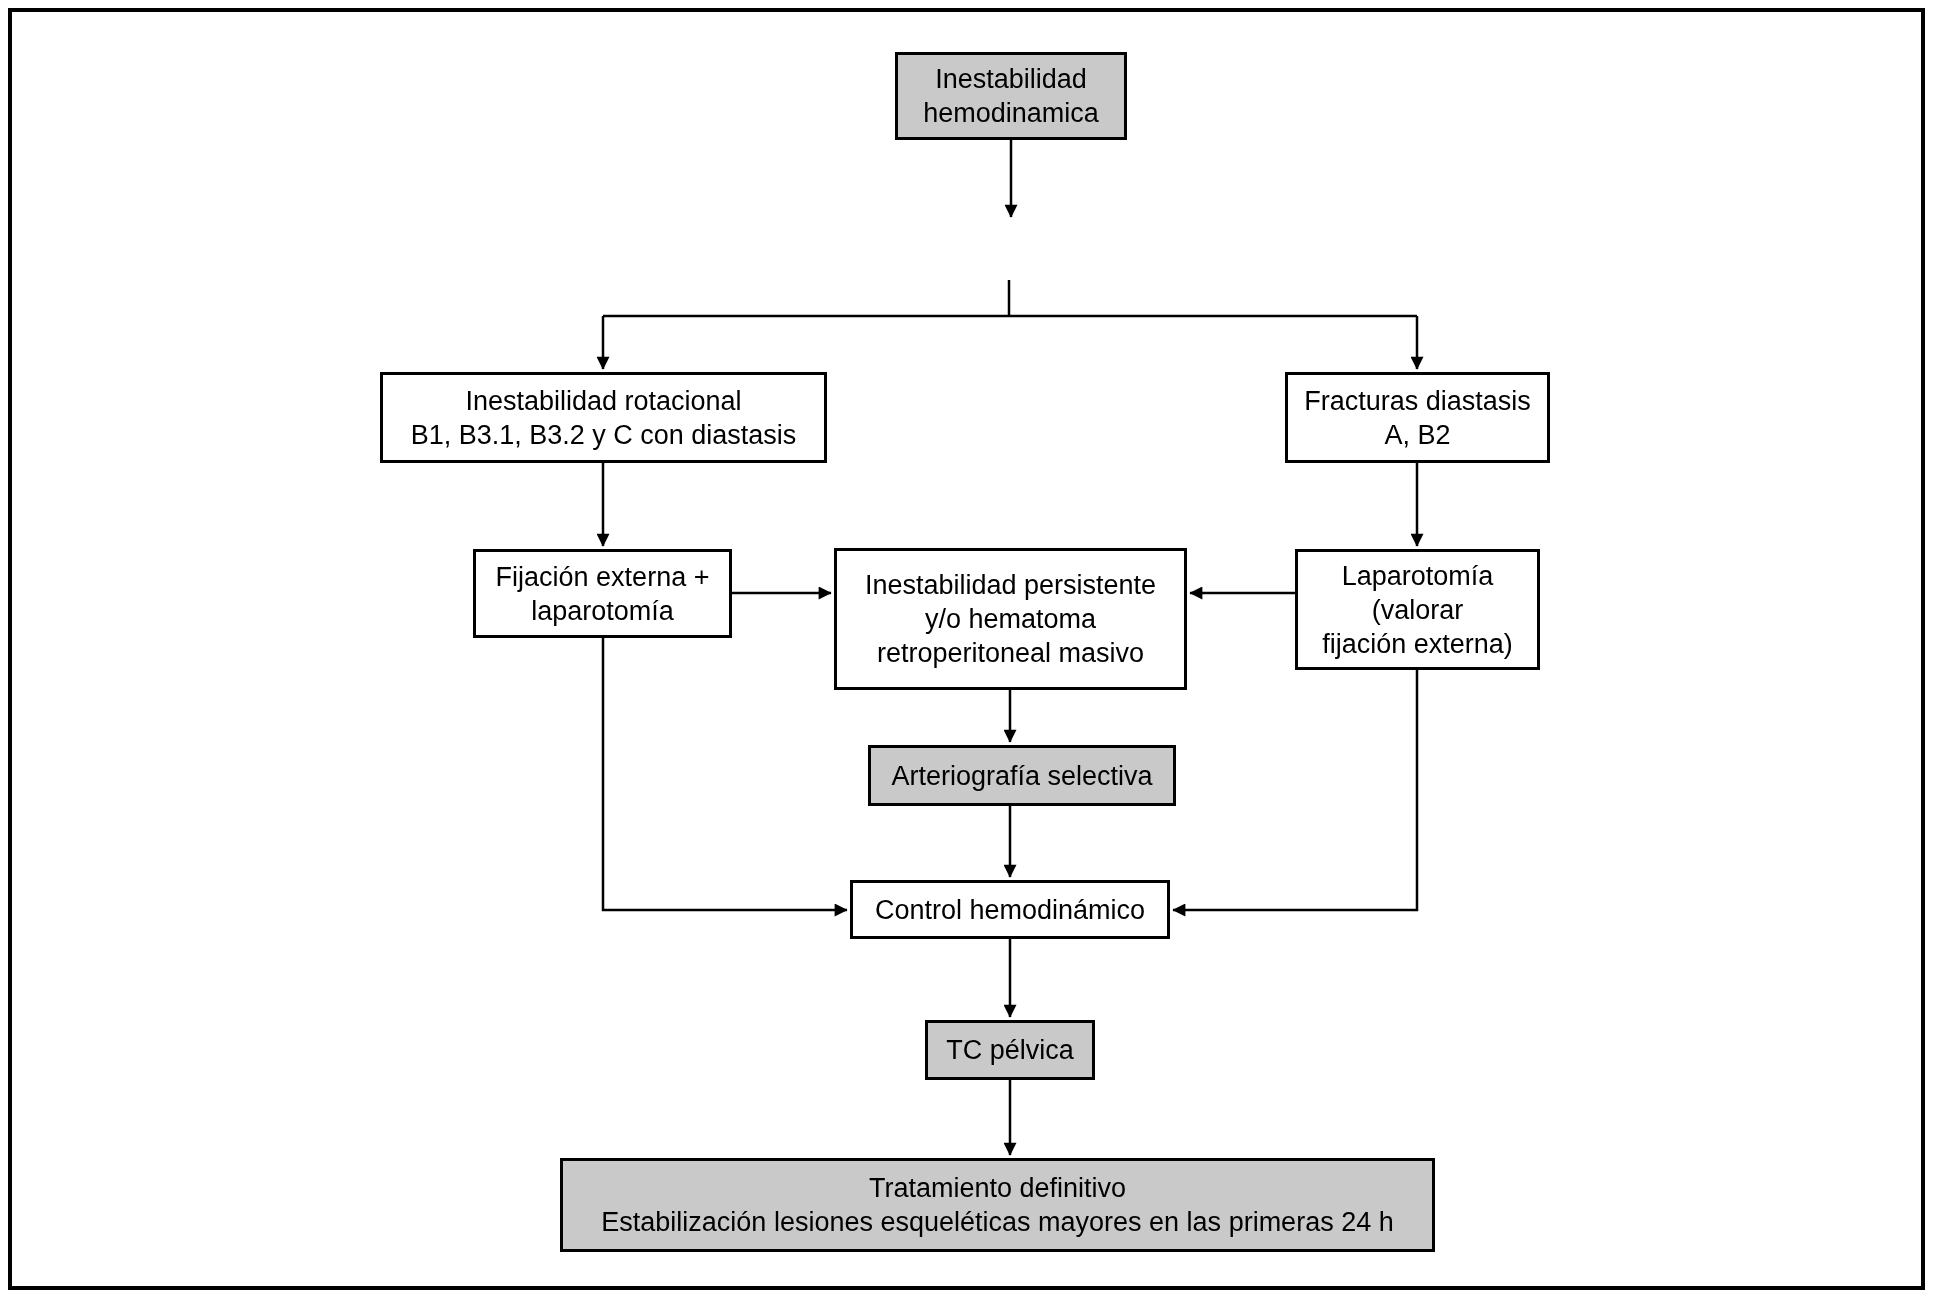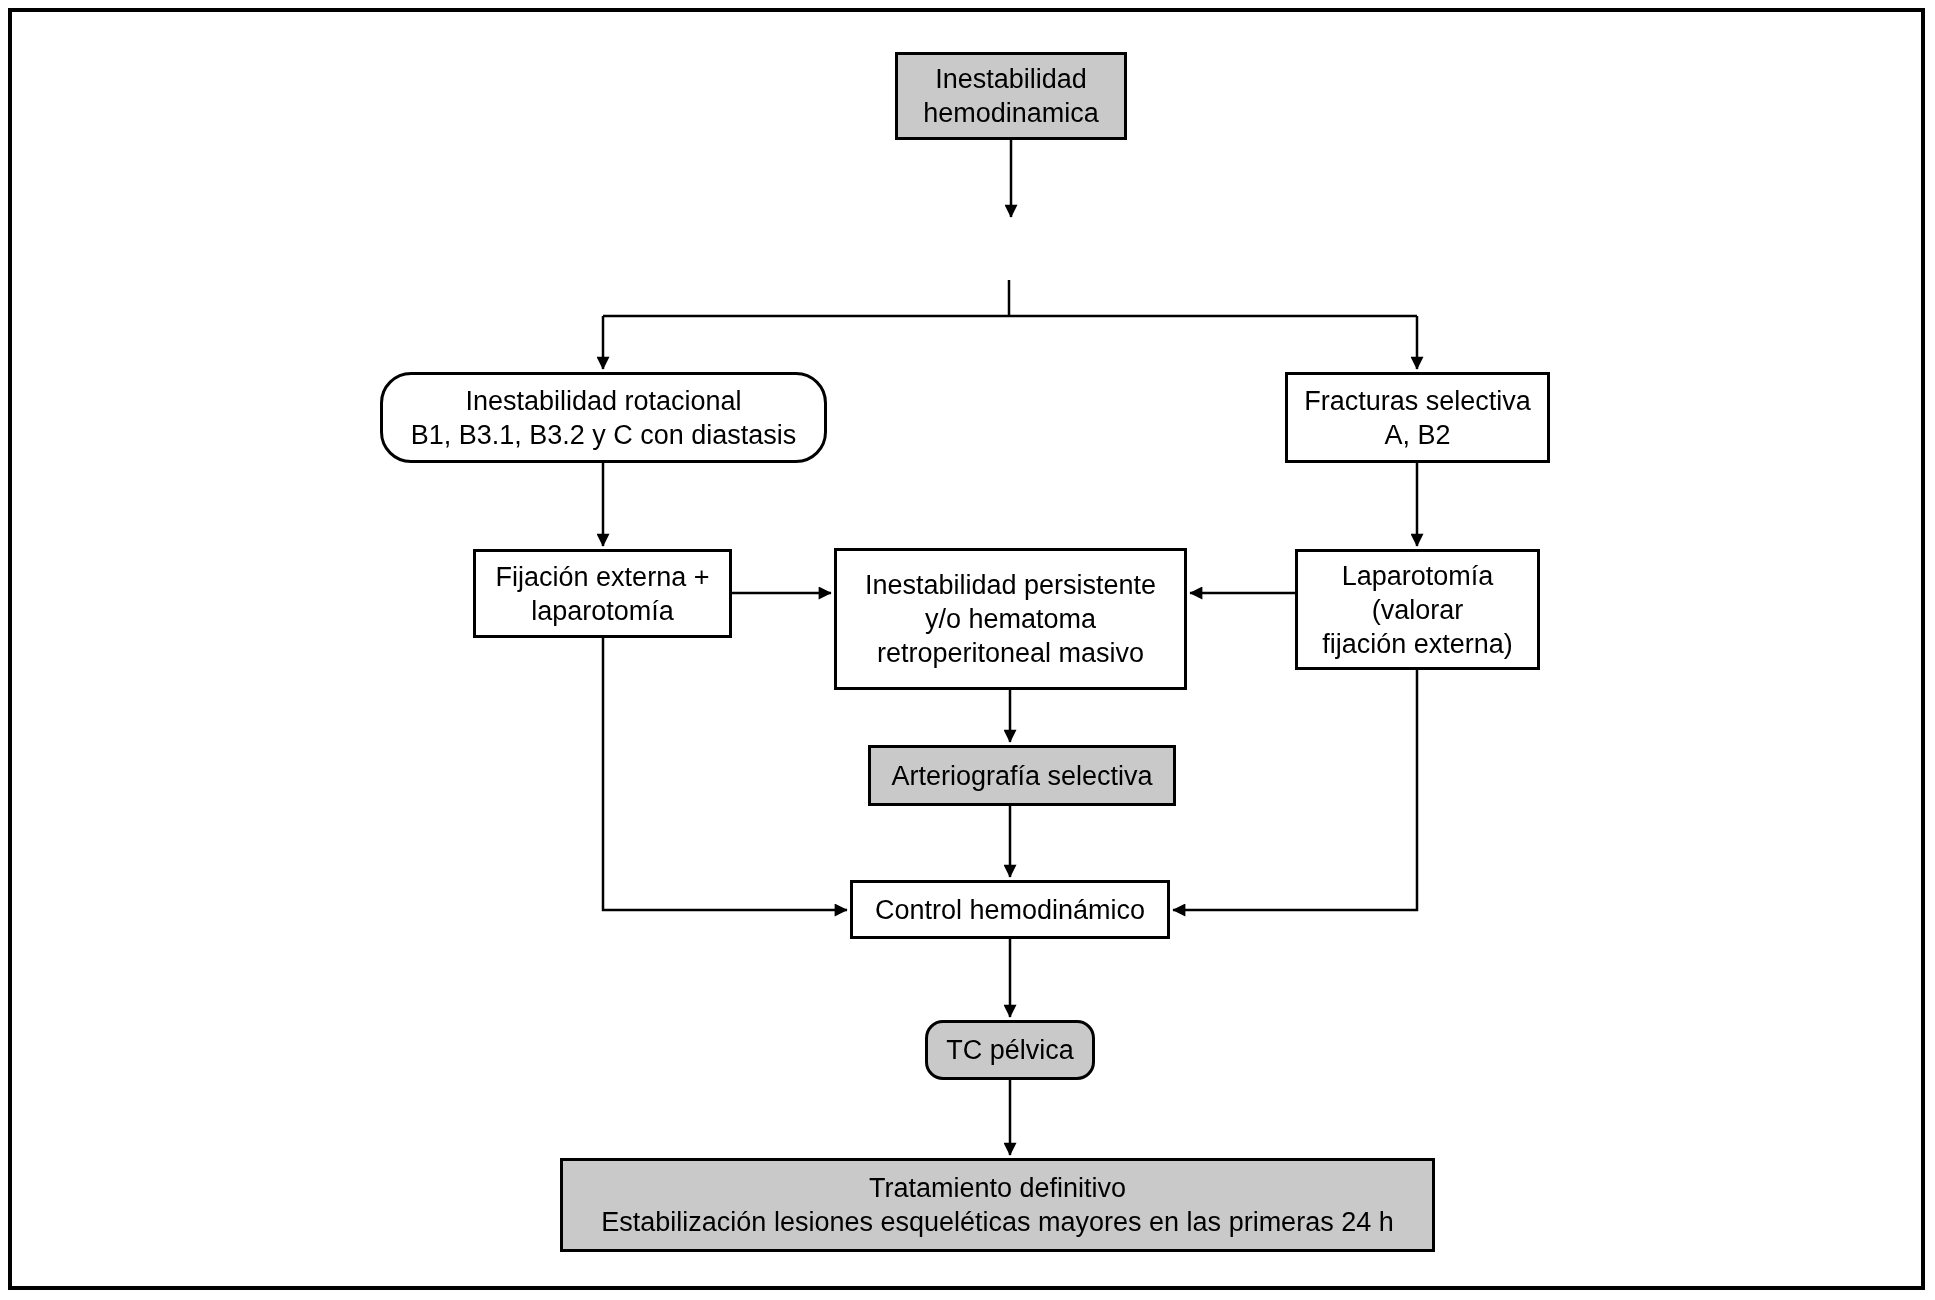--- a/index.html
+++ b/index.html
@@ -47,28 +47,28 @@
   }
   .node span {
     white-space: nowrap;
   }
   .node.plain { background: #ffffff; }
   .node.highlight { background: #c9c9c9; }
 
   
   .n-inestabilidad-hemodinamica { left: 895px;  top: 52px;   width: 232px; height: 88px;  }
   .n-hemoperitoneo              { left: 895px;  top: 220px;  width: 228px; height: 60px;  }
-  .n-inestabilidad-rotacional   { left: 380px;  top: 372px;  width: 447px; height: 91px; border-radius: 31px;  }
+  .n-inestabilidad-rotacional   { left: 380px;  top: 372px;  width: 447px; height: 91px;  }
   .n-fracturas-estables         { left: 1285px; top: 372px;  width: 265px; height: 91px;  }
   .n-fijacion-externa           { left: 473px;  top: 549px;  width: 259px; height: 89px;  }
   .n-inestabilidad-persistente  { left: 834px;  top: 548px;  width: 353px; height: 142px; }
   .n-laparotomia                { left: 1295px; top: 549px;  width: 245px; height: 121px; }
   .n-arteriografia-selectiva    { left: 855px;  top: 745px;  width: 308px; height: 61px; margin-left: 13px;  }
   .n-control-hemodinamico       { left: 850px;  top: 880px;  width: 320px; height: 59px;  }
-  .n-tc-pelvica                 { left: 925px;  top: 1020px; width: 170px; height: 60px; border-radius: 18px;  }
+  .n-tc-pelvica                 { left: 925px;  top: 1020px; width: 170px; height: 60px;  }
   .n-tratamiento-definitivo     { left: 560px;  top: 1158px; width: 875px; height: 94px;  }
 </style>
 </head>
 <body>
 
 <div class="canvas">
 
   <div class="frame"></div>
 
   <svg class="edges-svg" viewBox="0 0 1935 1300" xmlns="http://www.w3.org/2000/svg">
@@ -109,21 +109,21 @@
     <span>hemodinamica</span>
   </div>
 
 
   <div class="node plain n-inestabilidad-rotacional">
     <span>Inestabilidad rotacional</span>
     <span>B1, B3.1, B3.2 y C con diastasis</span>
   </div>
 
   <div class="node plain n-fracturas-estables">
-    <span>Fracturas selectiva</span>
+    <span>Fracturas diastasis</span>
     <span>A, B2</span>
   </div>
 
   <div class="node plain n-fijacion-externa">
     <span>Fijación externa +</span>
     <span>laparotomía</span>
   </div>
 
   <div class="node plain n-inestabilidad-persistente">
     <span>Inestabilidad persistente</span>

